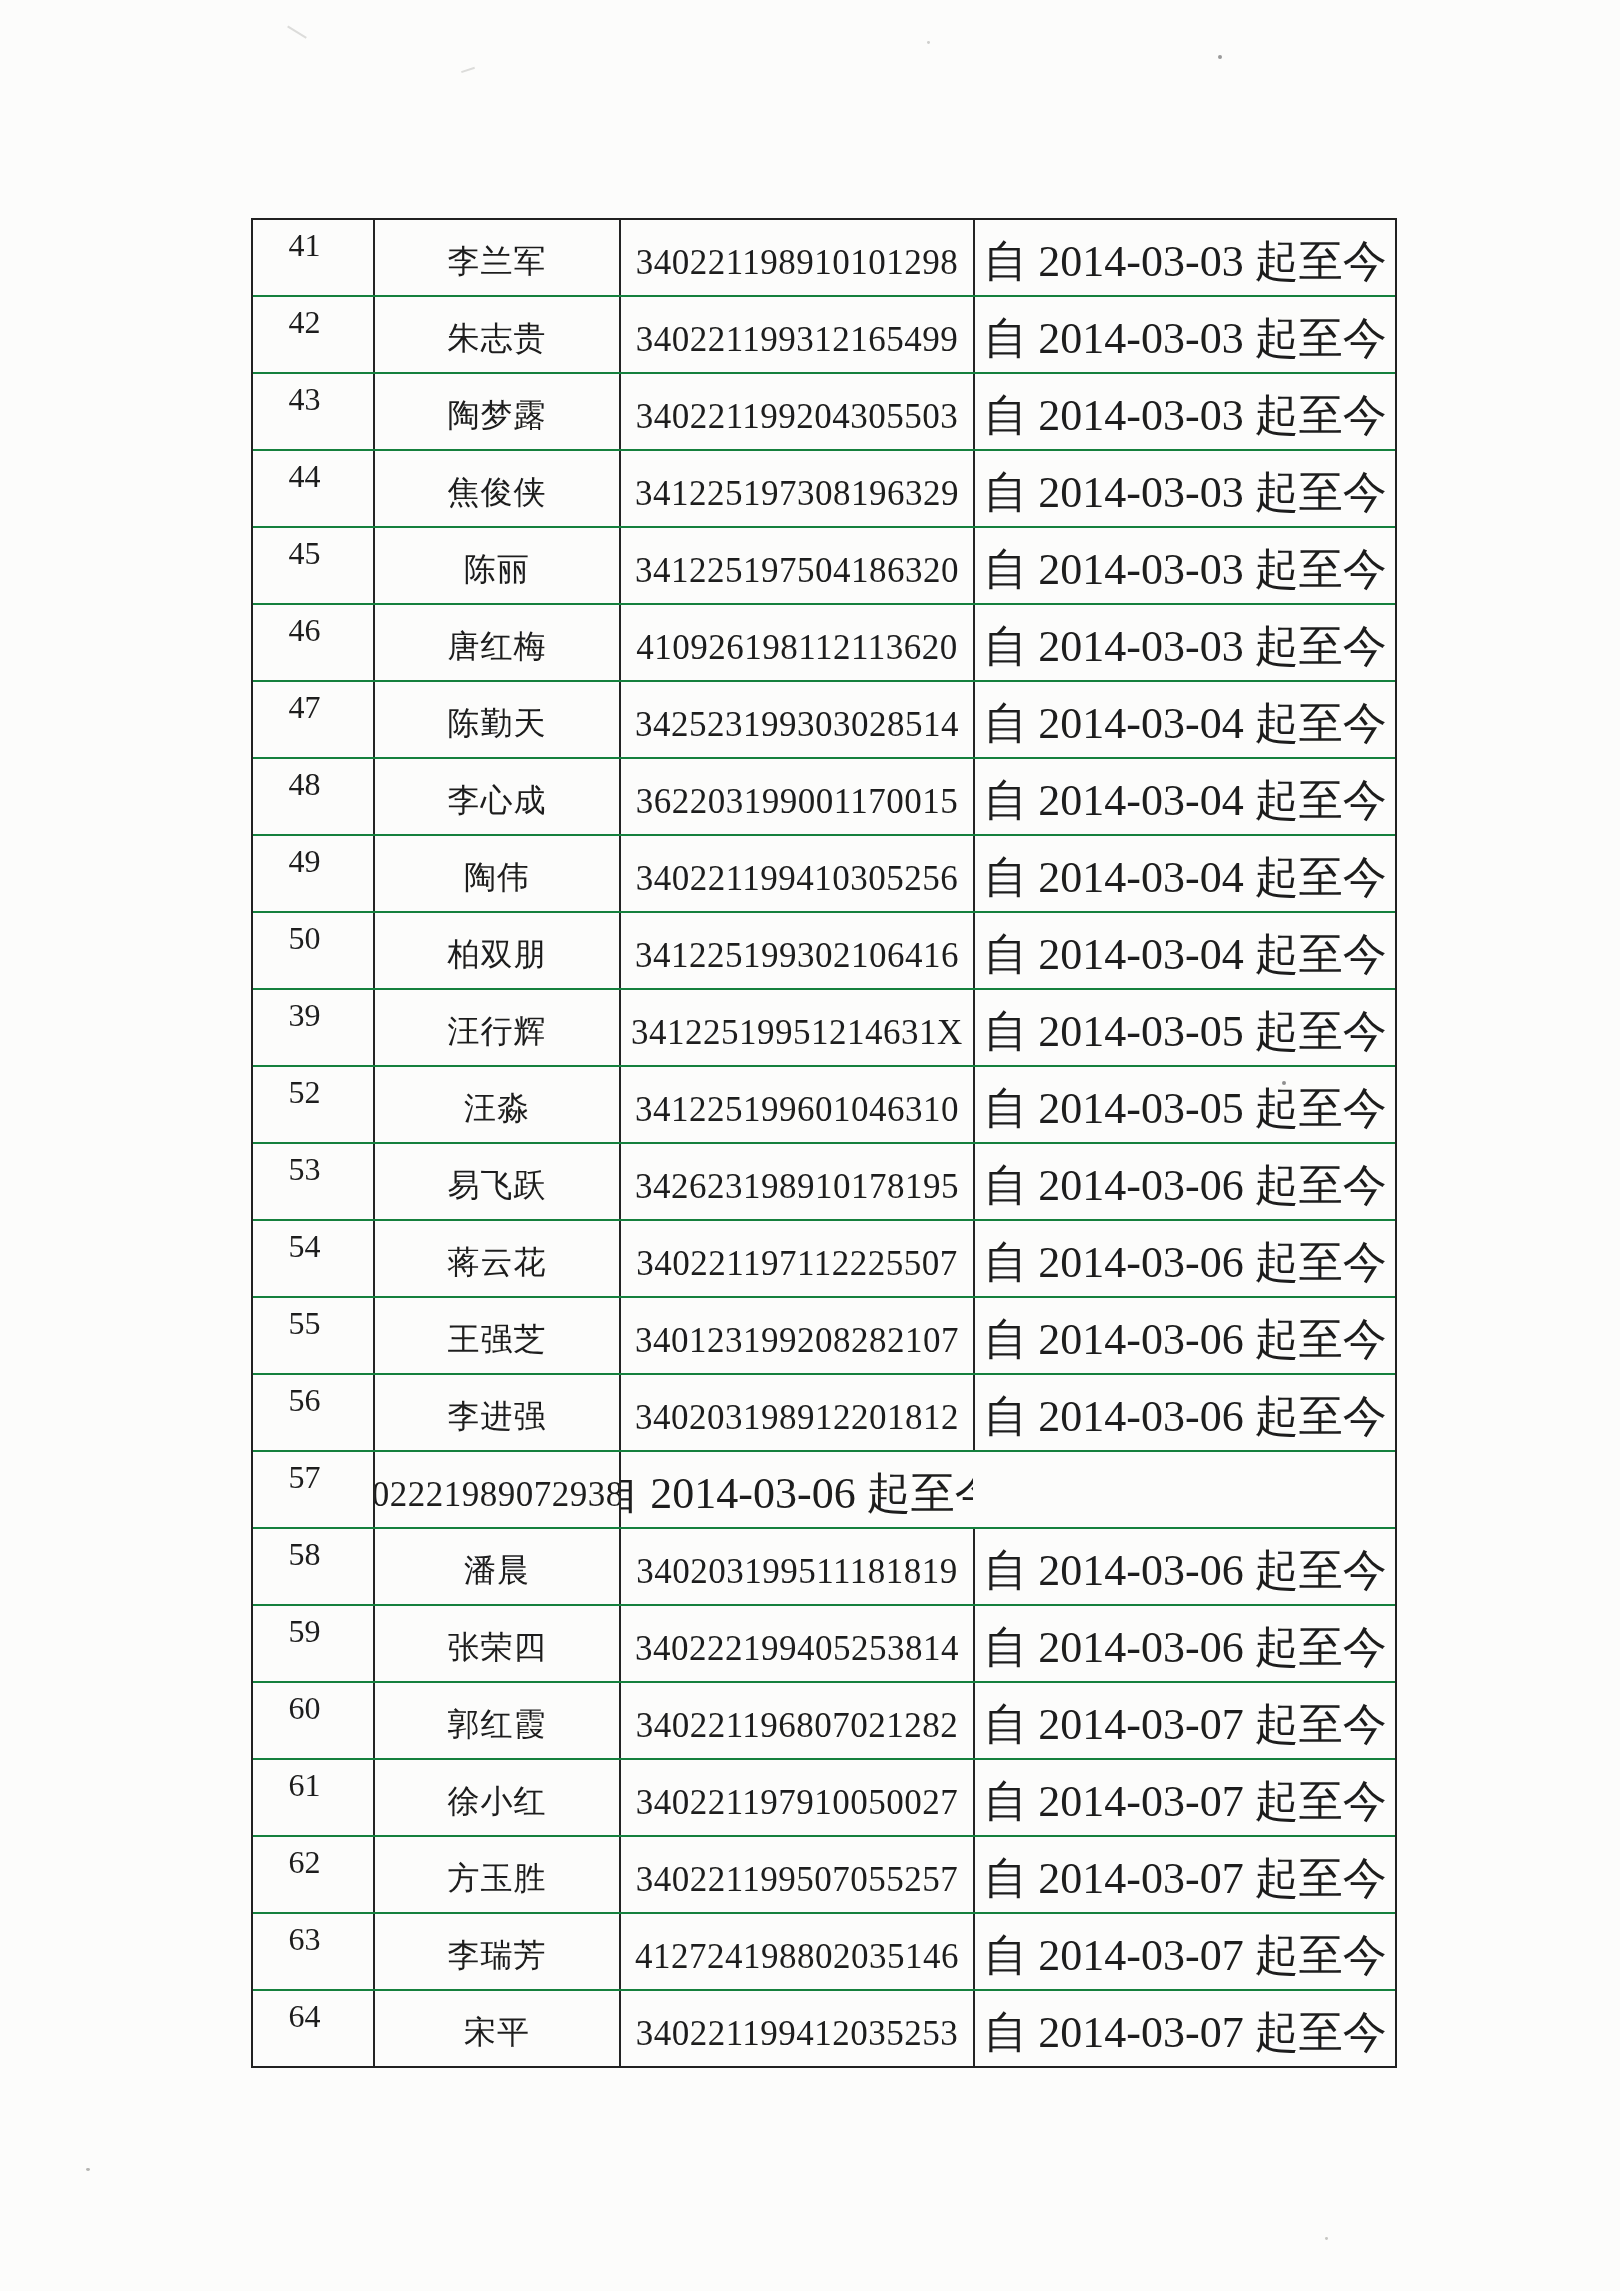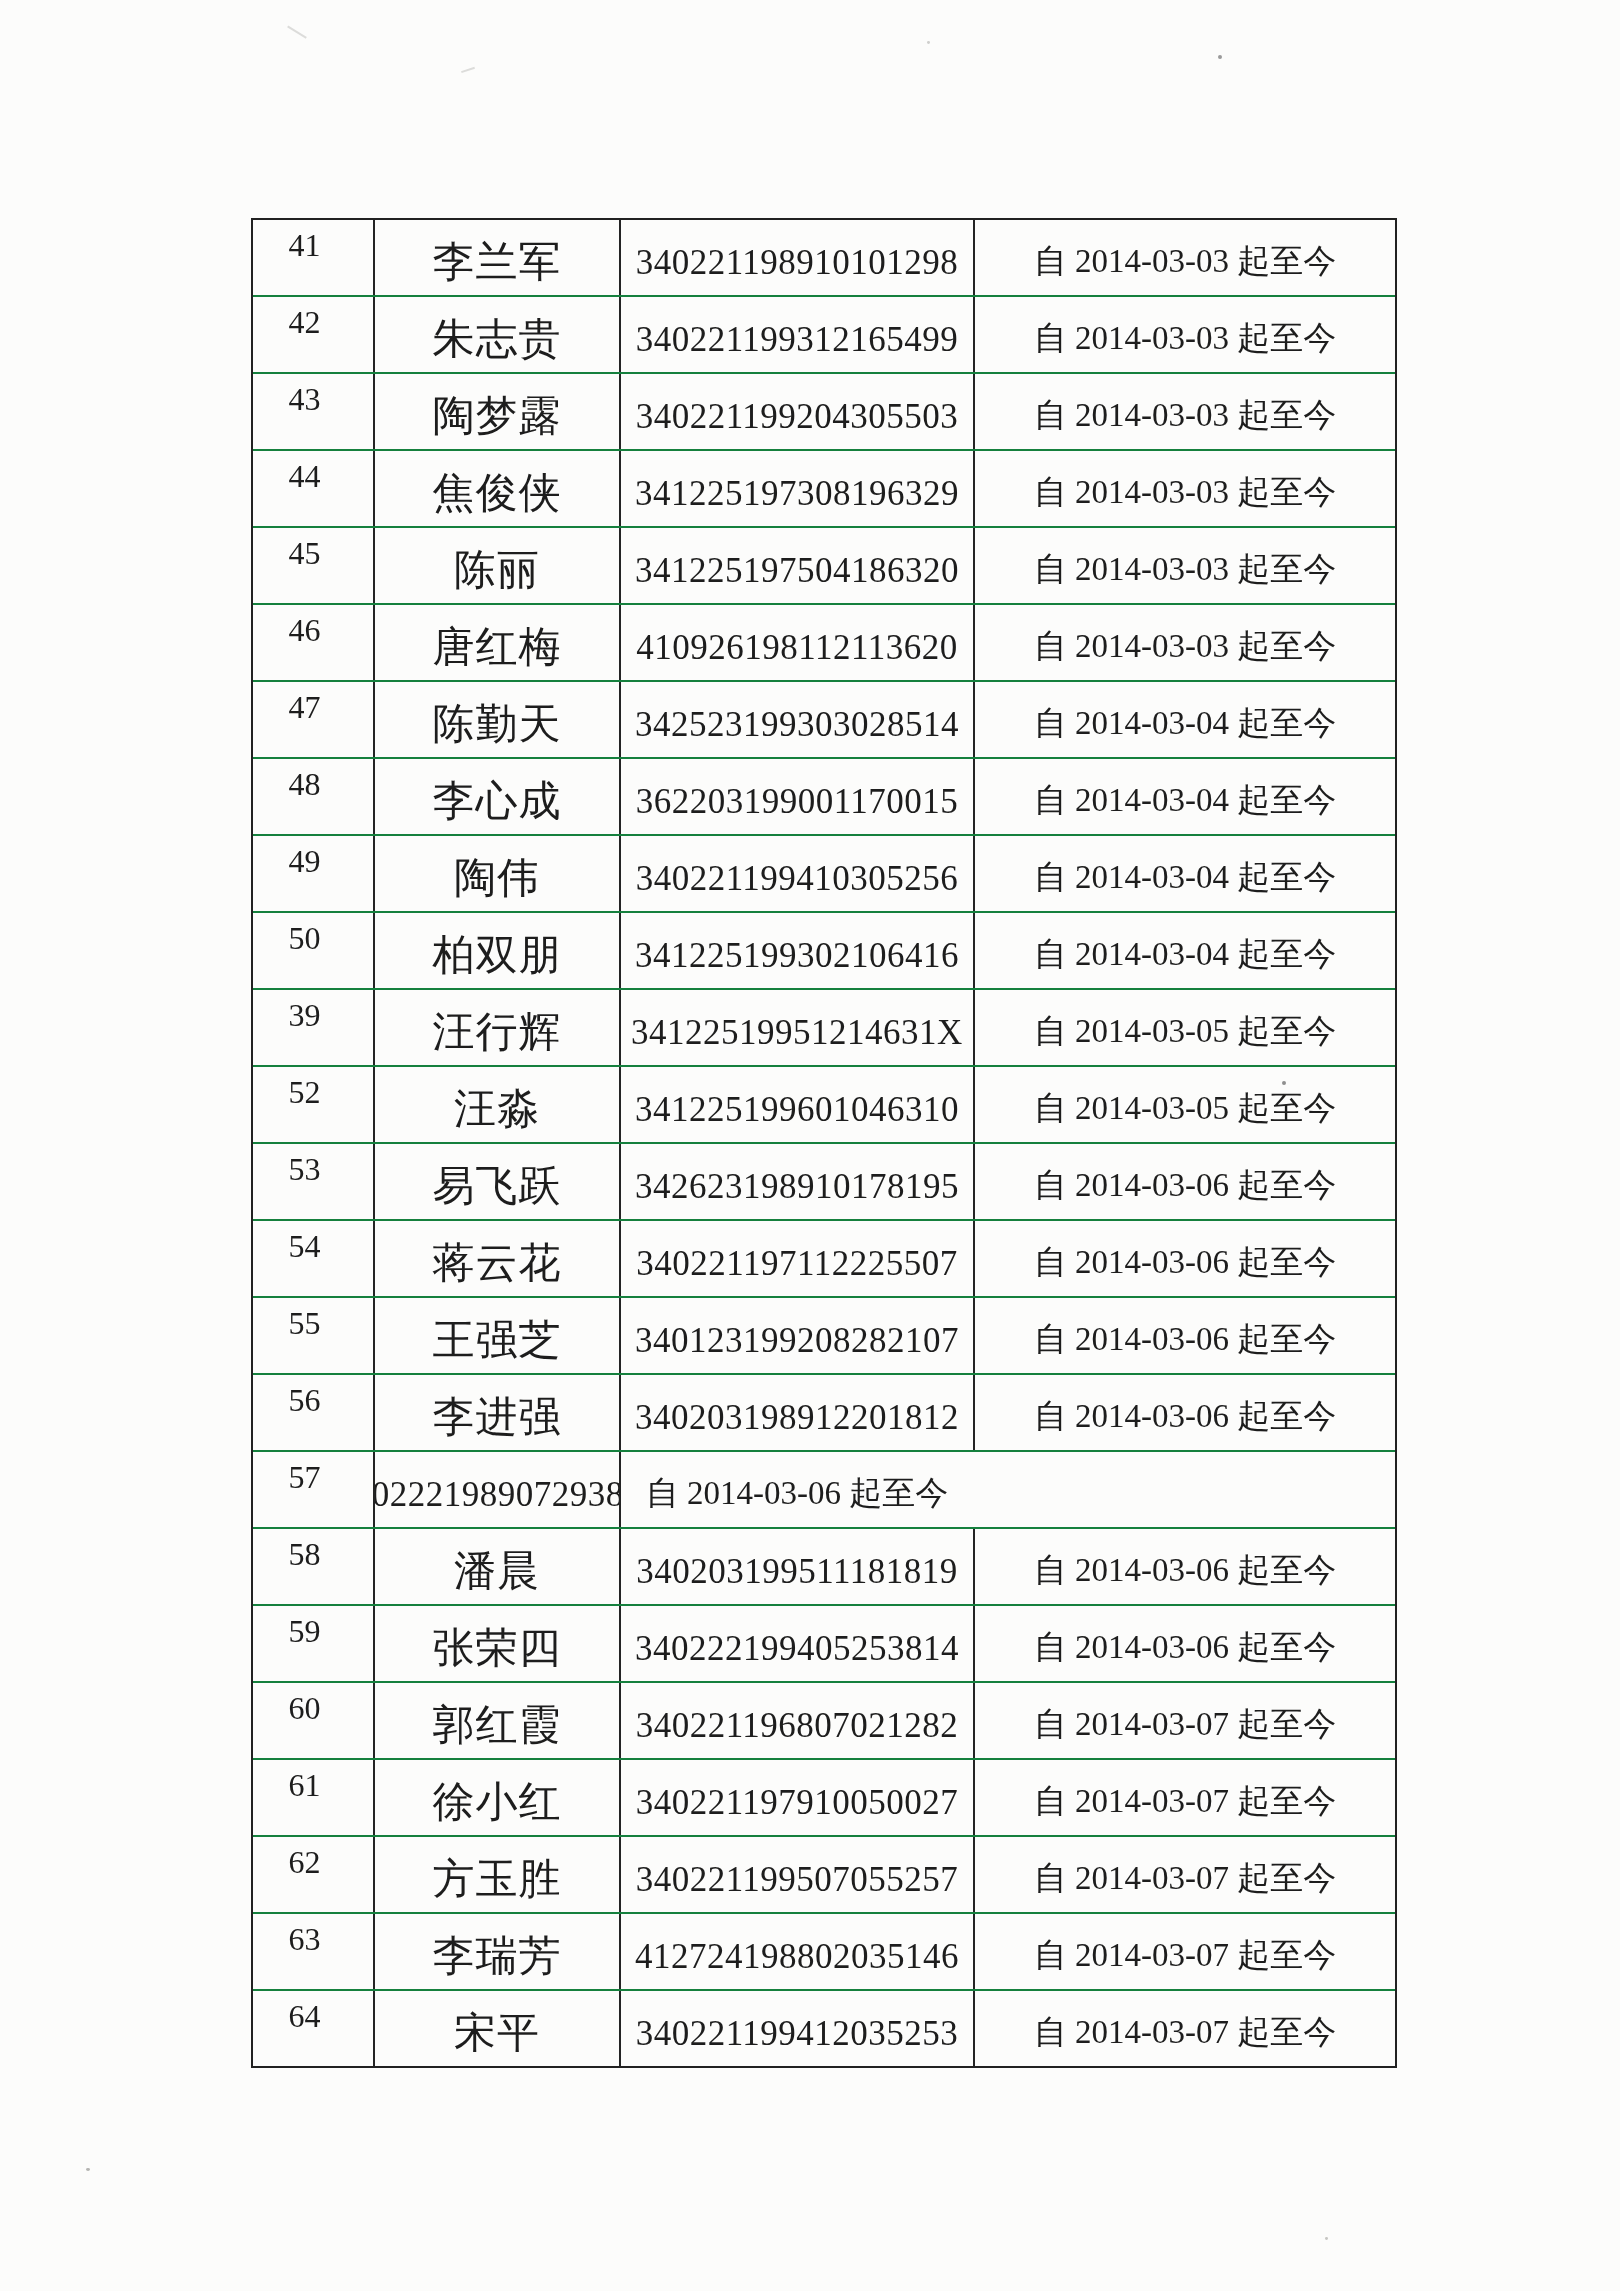--- a/index.html
+++ b/index.html
@@ -36,30 +36,30 @@
   .row + .row{border-top:2px solid #15803d;}
   .cell{overflow:hidden;box-sizing:border-box;}
   .cell + .cell{border-left:2px solid #242424;}
   .cell-no{
     font-size:32px;line-height:1;
     padding:8.8px 0 0 19.6px;
     margin-left:16px;
   }
   .cell-name{
     display:flex;align-items:center;justify-content:center;
-    font-size:42px;letter-spacing:1px;padding-top:9.8px;
+    font-size:32px;letter-spacing:1px;padding-top:9.8px;
   }
   .cell-id{
     display:flex;align-items:center;justify-content:center;
     font-size:35px;letter-spacing:0.5px;padding-top:10px;
     white-space:nowrap;
   }
   .cell-date{
     display:flex;align-items:center;justify-content:center;
-    font-size:33px;padding-top:7.8px;white-space:nowrap;
+    font-size:44px;padding-top:7.8px;white-space:nowrap;
   }
 </style>
 </head>
 <body>
 
 <div class="page">
   <span class="speck s1"></span>
   <span class="speck s2"></span>
   <span class="speck s3"></span>
   <span class="speck s4"></span>

